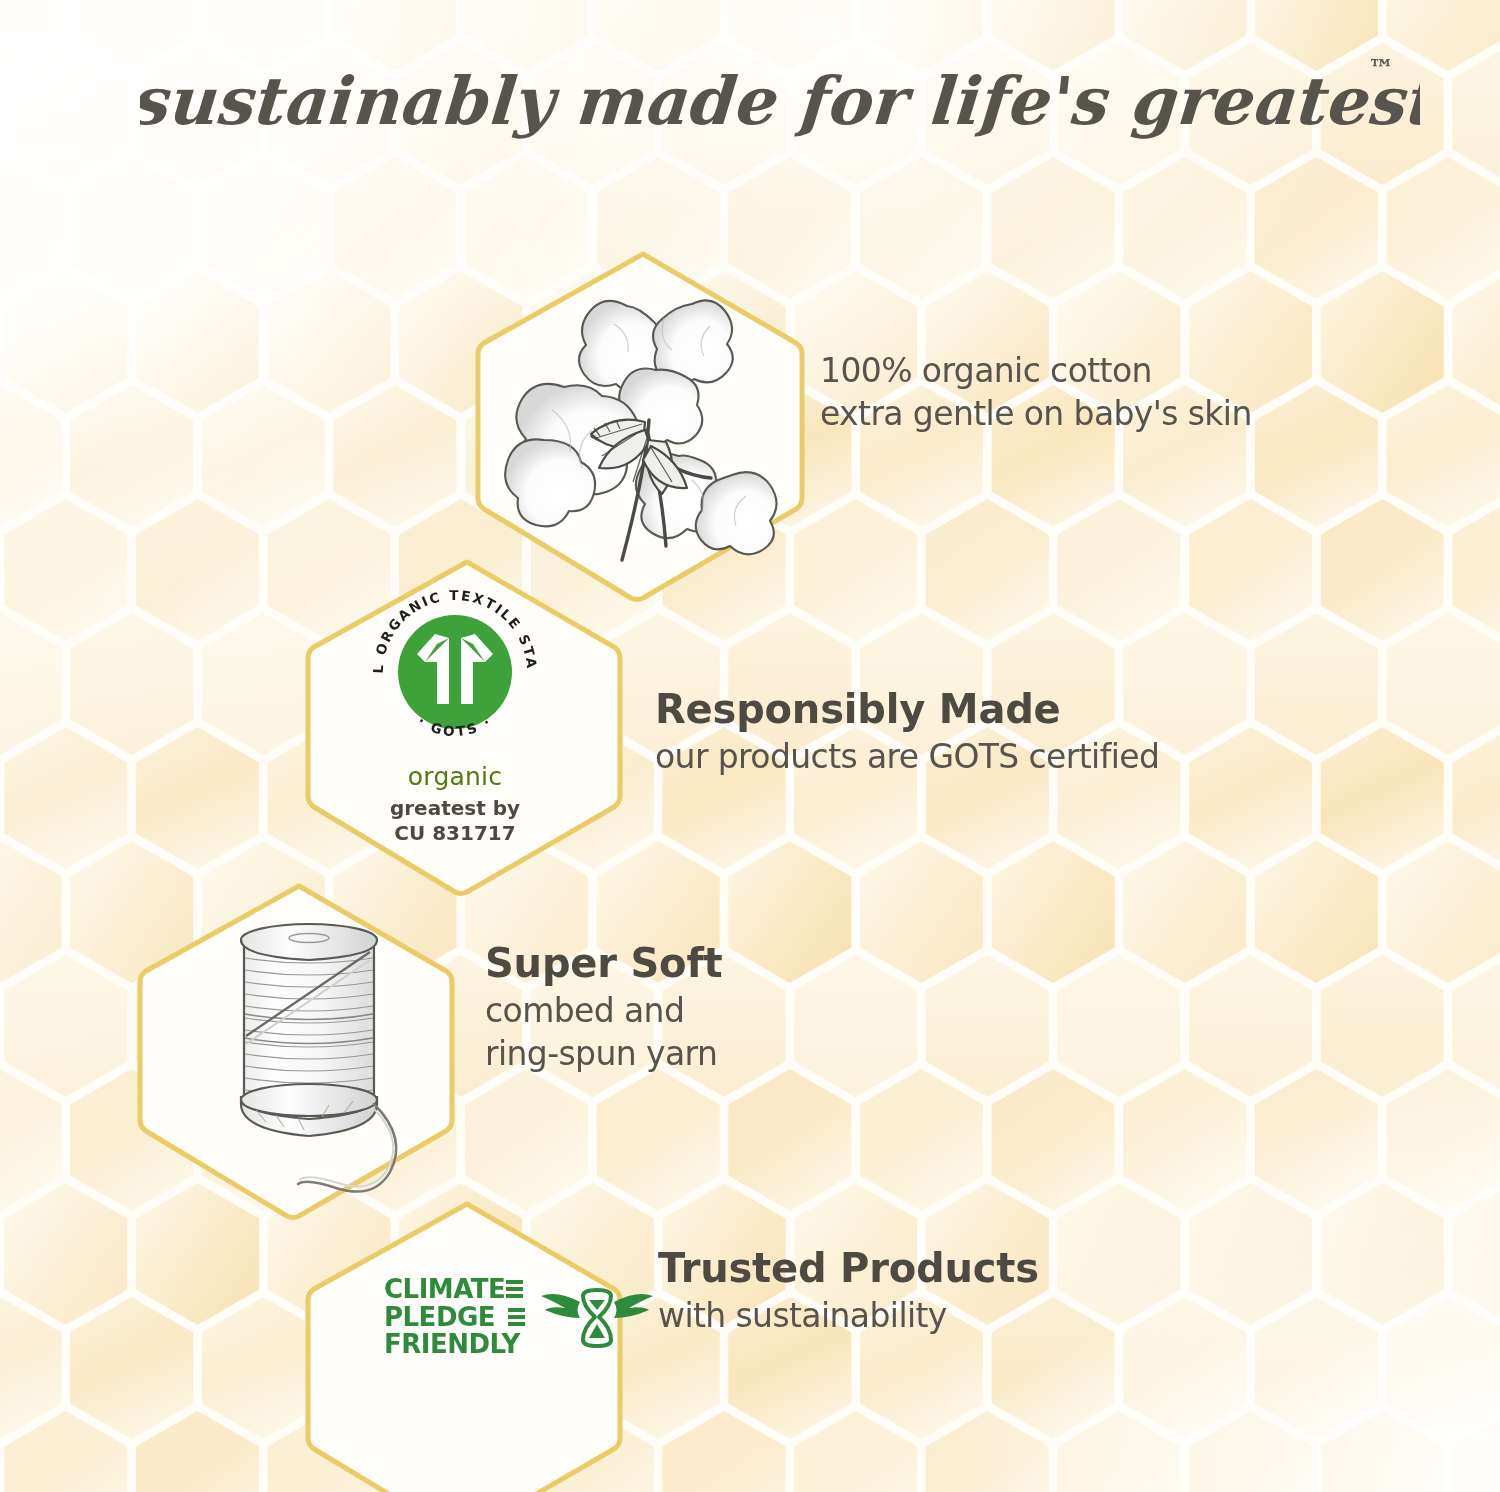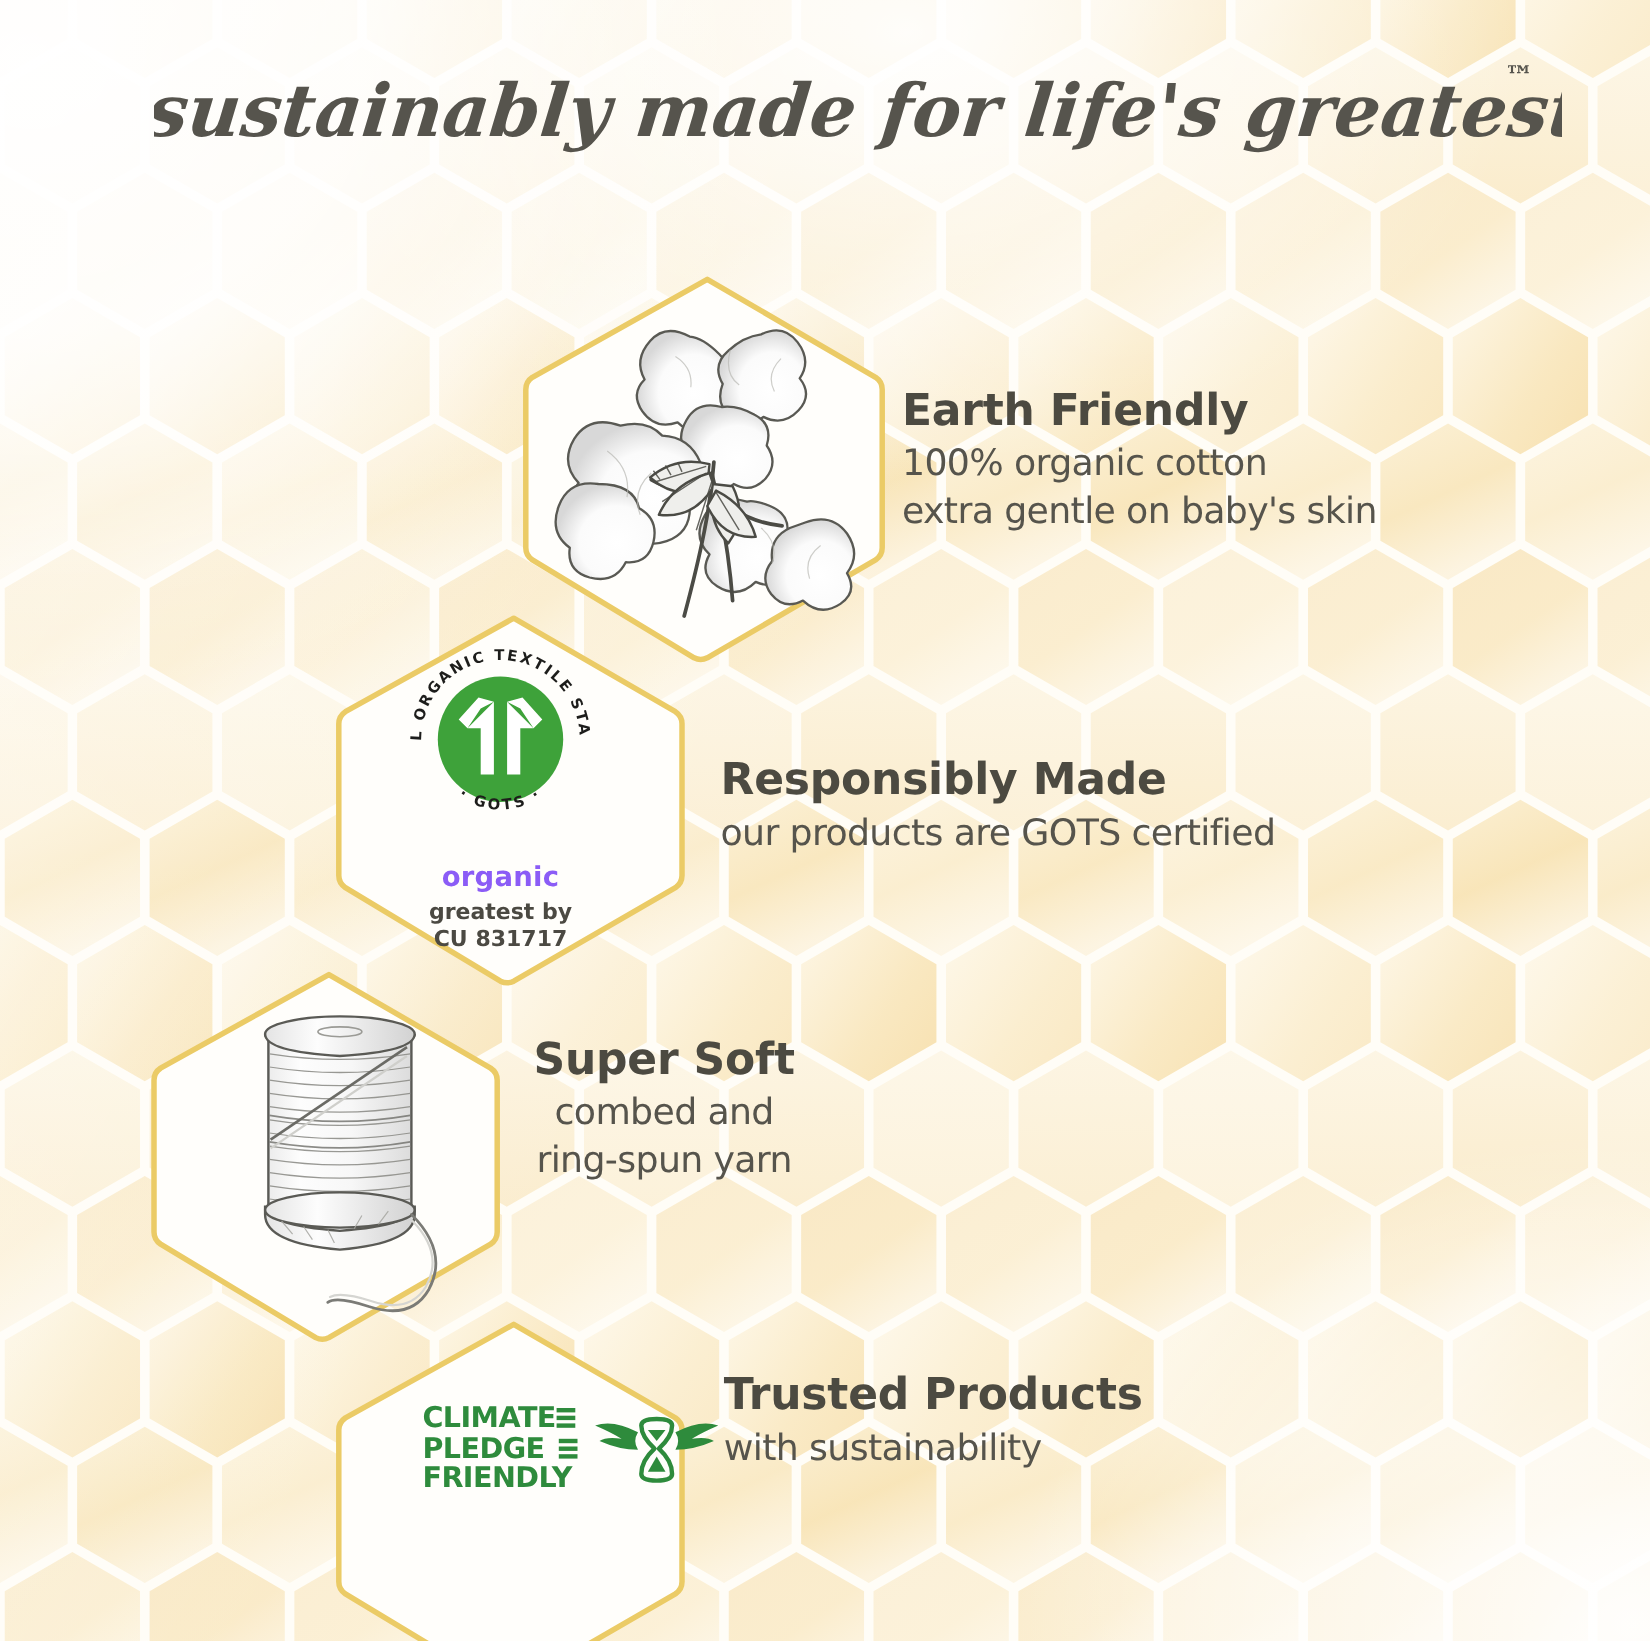--- a/index.html
+++ b/index.html
@@ -50,21 +50,21 @@
   }
   #tagline svg{display:block;}
   #tagline text{
     font-family:"DejaVu Serif", serif;
     font-style:italic;font-weight:bold;
     fill:#56544d;
   }
 
   
   .gots-wrap{position:absolute;text-align:center;width:260px;}
-  .gots-organic{font-family:"DejaVu Sans",sans-serif;font-weight:bold;font-size:25px;color:#8b5cf6;margin-top:21px;letter-spacing:0.2px;}
+  .gots-organic{font-family:"DejaVu Sans",sans-serif;font-weight:normal;font-size:25px;color:#4d7c0f;margin-top:2px;letter-spacing:0.2px;}
   .gots-sub{font-family:"DejaVu Sans",sans-serif;font-weight:bold;font-size:20px;color:#4b4942;line-height:1.25;margin-top:5px;}
 
   
   .cpf{position:absolute;display:flex;align-items:center;gap:14px;}
   .cpf-word{
     font-family:"DejaVu Sans", sans-serif;
     font-weight:bold;font-size:26px;line-height:0.96;
     color:#2E8B3C;letter-spacing:-0.5px;
     display:flex;align-items:center;
   }
@@ -358,21 +358,20 @@
 
       <g stroke="#b9b9b4" fill="none" stroke-width="1.1" opacity="0.7">
         <path d="M118 54 q16 10 14 28 M168 48 q-6 22 8 32 M214 56 q-14 14 -6 30"></path>
         <path d="M56 140 q22 16 18 42 M96 160 q-18 16 -10 38"></path>
         <path d="M196 210 q16 14 10 32 M250 226 q-16 12 -10 30"></path>
       </g>
     </svg>
   </div>
 
   <div class="feature-text" style="left:820px;top:350px;">
-    <div class="f-title">Earth Friendly</div>
     <div class="f-line">100% organic cotton</div>
     <div class="f-line">extra gentle on baby's skin</div>
   </div>
 
   <div class="hex-card" style="left:308px;top:556px;">
     <svg width="318" height="342" viewBox="0 0 318 342">
       <path d="M159 6 L306 91 Q312 95 312 102 L312 240 Q312 247 306 251 L159 336 Q153 339 147 336 L6 251 Q0 247 0 240 L0 102 Q0 95 6 91 Z" fill="#FFFEFB" stroke="#EBCB66" stroke-width="5" stroke-linejoin="round"></path>
     </svg>
   </div>
 
@@ -461,21 +460,21 @@
       <ellipse cx="125" cy="212" rx="68" ry="16" fill="url(#spoolCap)" stroke="#5a5a55" stroke-width="2.2"></ellipse>
       <g stroke="#a6a6a1" stroke-width="1.1" opacity="0.85">
         <path d="M72 222 l10 12 M92 227 l8 12 M114 230 l6 12 M138 229 l7 -12 M160 225 l9 -12"></path>
       </g>
 
       <path d="M190 216 Q224 250 206 284 Q190 312 152 300 Q122 290 114 296" fill="none" stroke="#7b7b76" stroke-width="2.5" stroke-linecap="round"></path>
       <path d="M191 222 Q220 252 203 282 Q188 306 154 295 Q126 286 116 291" fill="none" stroke="#d5d5d1" stroke-width="2" stroke-linecap="round"></path>
     </svg>
   </div>
 
-  <div class="feature-text" style="left:485px;top:940px;text-align:center;">
+  <div class="feature-text" style="left:485px;top:940px;">
     <div class="f-title">Super Soft</div>
     <div class="f-line">combed and</div>
     <div class="f-line">ring-spun yarn</div>
   </div>
 
   <div class="hex-card" style="left:308px;top:1198px;">
     <svg width="318" height="342" viewBox="0 0 318 342">
       <path d="M159 6 L306 91 Q312 95 312 102 L312 240 Q312 247 306 251 L159 336 Q153 339 147 336 L6 251 Q0 247 0 240 L0 102 Q0 95 6 91 Z" fill="#FFFEFB" stroke="#EBCB66" stroke-width="5" stroke-linejoin="round"></path>
     </svg>
   </div>

